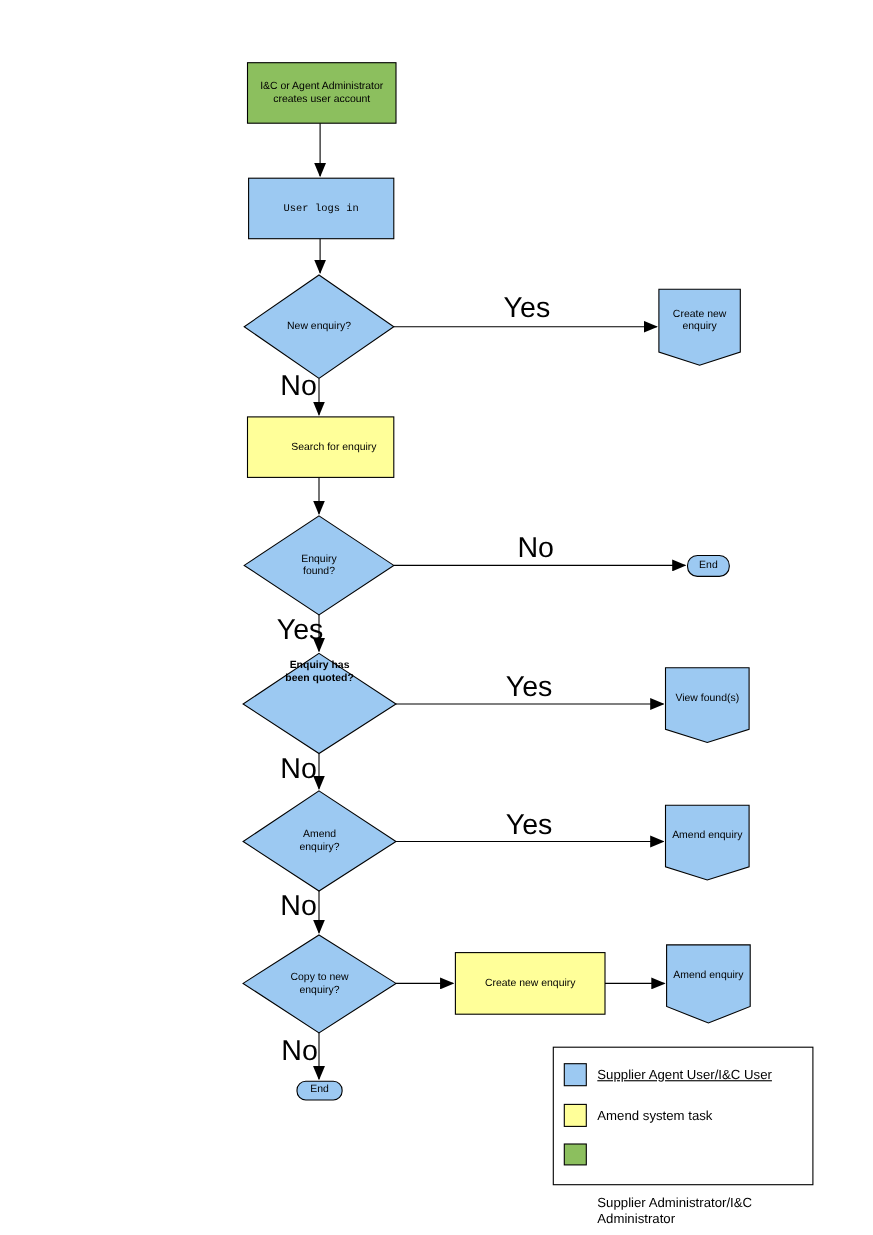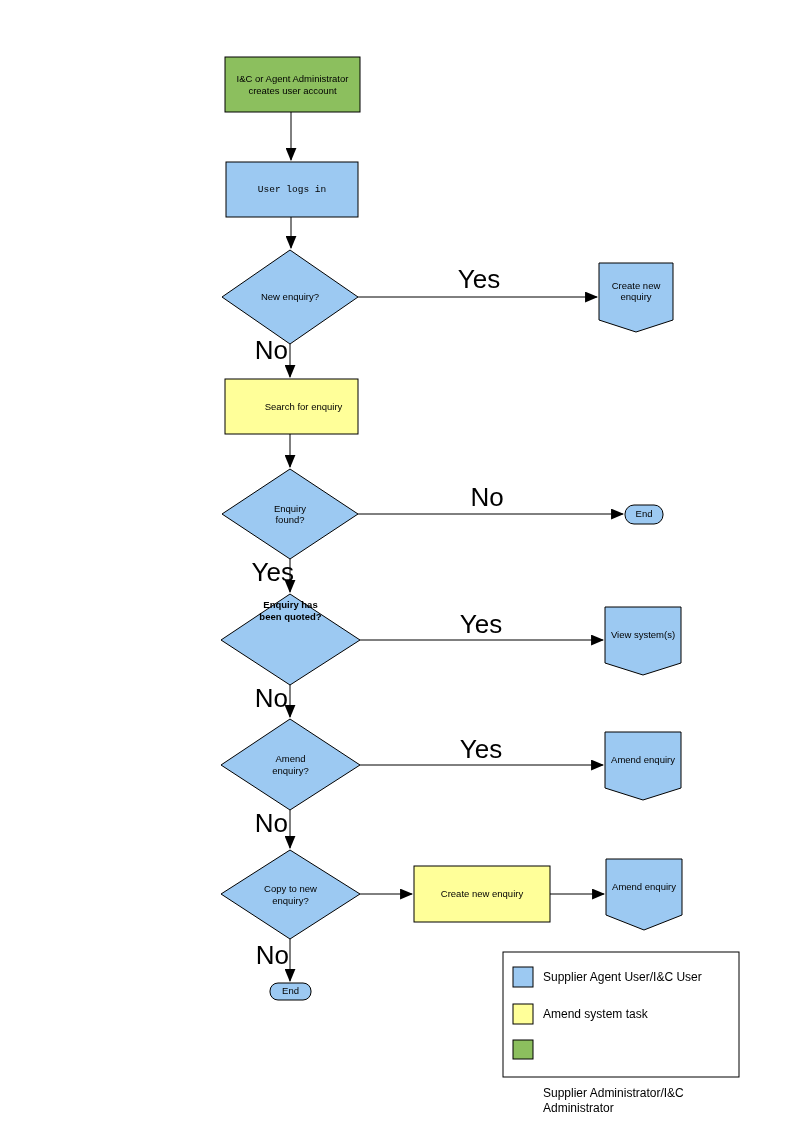--- a/index.html
+++ b/index.html
@@ -71,37 +71,37 @@
   <div class="node-label" style="left:226px;top:162px;width:132px;height:55px;font-family:Liberation Mono, monospace;">User logs in</div>
   <div class="node-label" style="left:222px;top:250px;width:136px;height:94px;">New enquiry?</div>
   <div class="node-label" style="left:599px;top:262px;width:74px;height:58px;">Create new
 enquiry</div>
   <div class="node-label" style="left:225px;top:379px;width:133px;height:55px;margin-left:12px;">Search for enquiry</div>
   <div class="node-label" style="left:222px;top:469px;width:136px;height:90px;">Enquiry
 found?</div>
   <div class="node-label" style="left:625px;top:504px;width:38px;height:20px;">End</div>
   <div class="node-label" style="left:221px;top:565px;width:139px;height:91px;font-weight:bold;">Enquiry has
 been quoted?</div>
-  <div class="node-label" style="left:605px;top:606px;width:76px;height:57px;">View system(s)</div>
+  <div class="node-label" style="left:605px;top:606px;width:76px;height:57px;">View found(s)</div>
   <div class="node-label" style="left:221px;top:719px;width:139px;height:91px;">Amend
 enquiry?</div>
   <div class="node-label" style="left:605px;top:731px;width:76px;height:57px;">Amend enquiry</div>
   <div class="node-label" style="left:221px;top:850px;width:139px;height:89px;">Copy to new
 enquiry?</div>
   <div class="node-label" style="left:414px;top:866px;width:136px;height:56px;">Create new enquiry</div>
   <div class="node-label" style="left:606px;top:858px;width:76px;height:57px;">Amend enquiry</div>
   <div class="node-label" style="left:270px;top:982px;width:41px;height:18px;">End</div>
 
   <div class="edge-label" style="left:448px;top:264px;width:62px;height:30px;">Yes</div>
   <div class="edge-label right" style="left:230px;top:335px;width:58px;height:30px;">No</div>
   <div class="edge-label" style="left:458px;top:482px;width:58px;height:30px;">No</div>
   <div class="edge-label right" style="left:236px;top:557px;width:58px;height:30px;">Yes</div>
   <div class="edge-label" style="left:450px;top:609px;width:62px;height:30px;">Yes</div>
   <div class="edge-label right" style="left:230px;top:683px;width:58px;height:30px;">No</div>
   <div class="edge-label" style="left:450px;top:734px;width:62px;height:30px;">Yes</div>
   <div class="edge-label right" style="left:230px;top:808px;width:58px;height:30px;">No</div>
   <div class="edge-label right" style="left:231px;top:940px;width:58px;height:30px;">No</div>
 
-  <div class="legend-label nowrap" style="left:543px;top:967px;width:190px;height:20px;">Supplier Agent User/I&amp;C User</div>
+  <div class="legend-label nowrap" style="left:543px;top:967px;width:190px;height:20px;text-decoration:underline;">Supplier Agent User/I&amp;C User</div>
   <div class="legend-label nowrap" style="left:543px;top:1004px;width:190px;height:20px;">Amend system task</div>
   <div class="legend-label" style="left:543px;top:1036px;width:182px;height:34px;margin-top:48px;">Supplier Administrator/I&amp;C Administrator</div>
 
 </div>
 
 </body></html>

